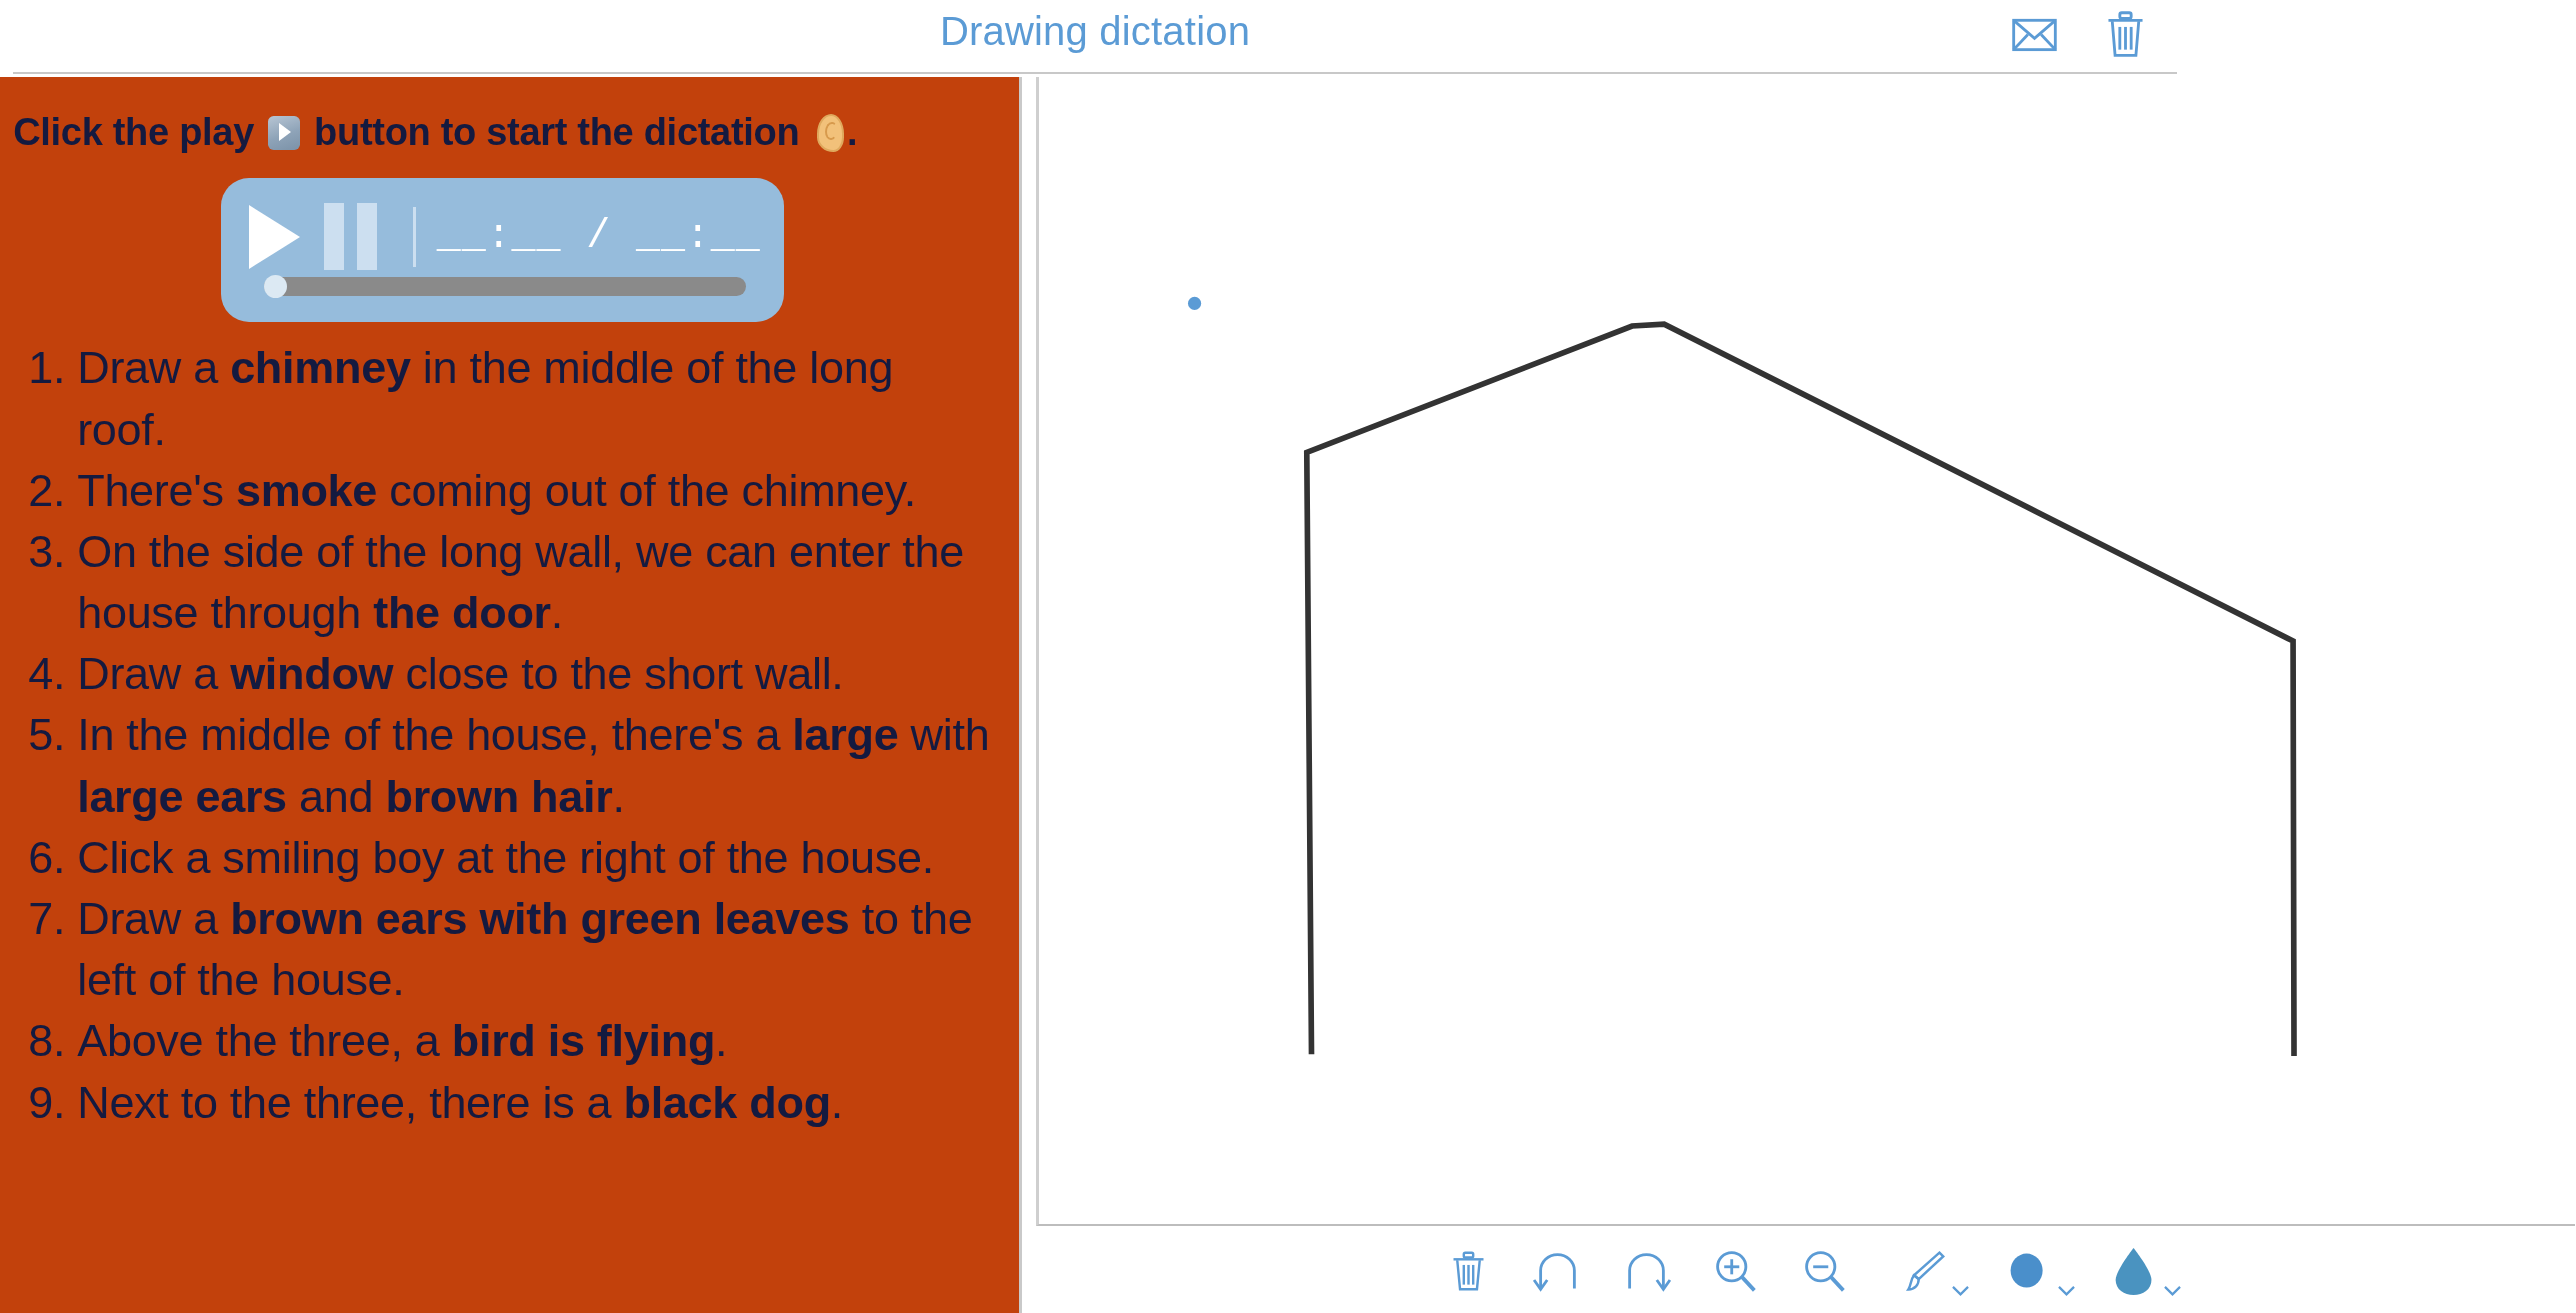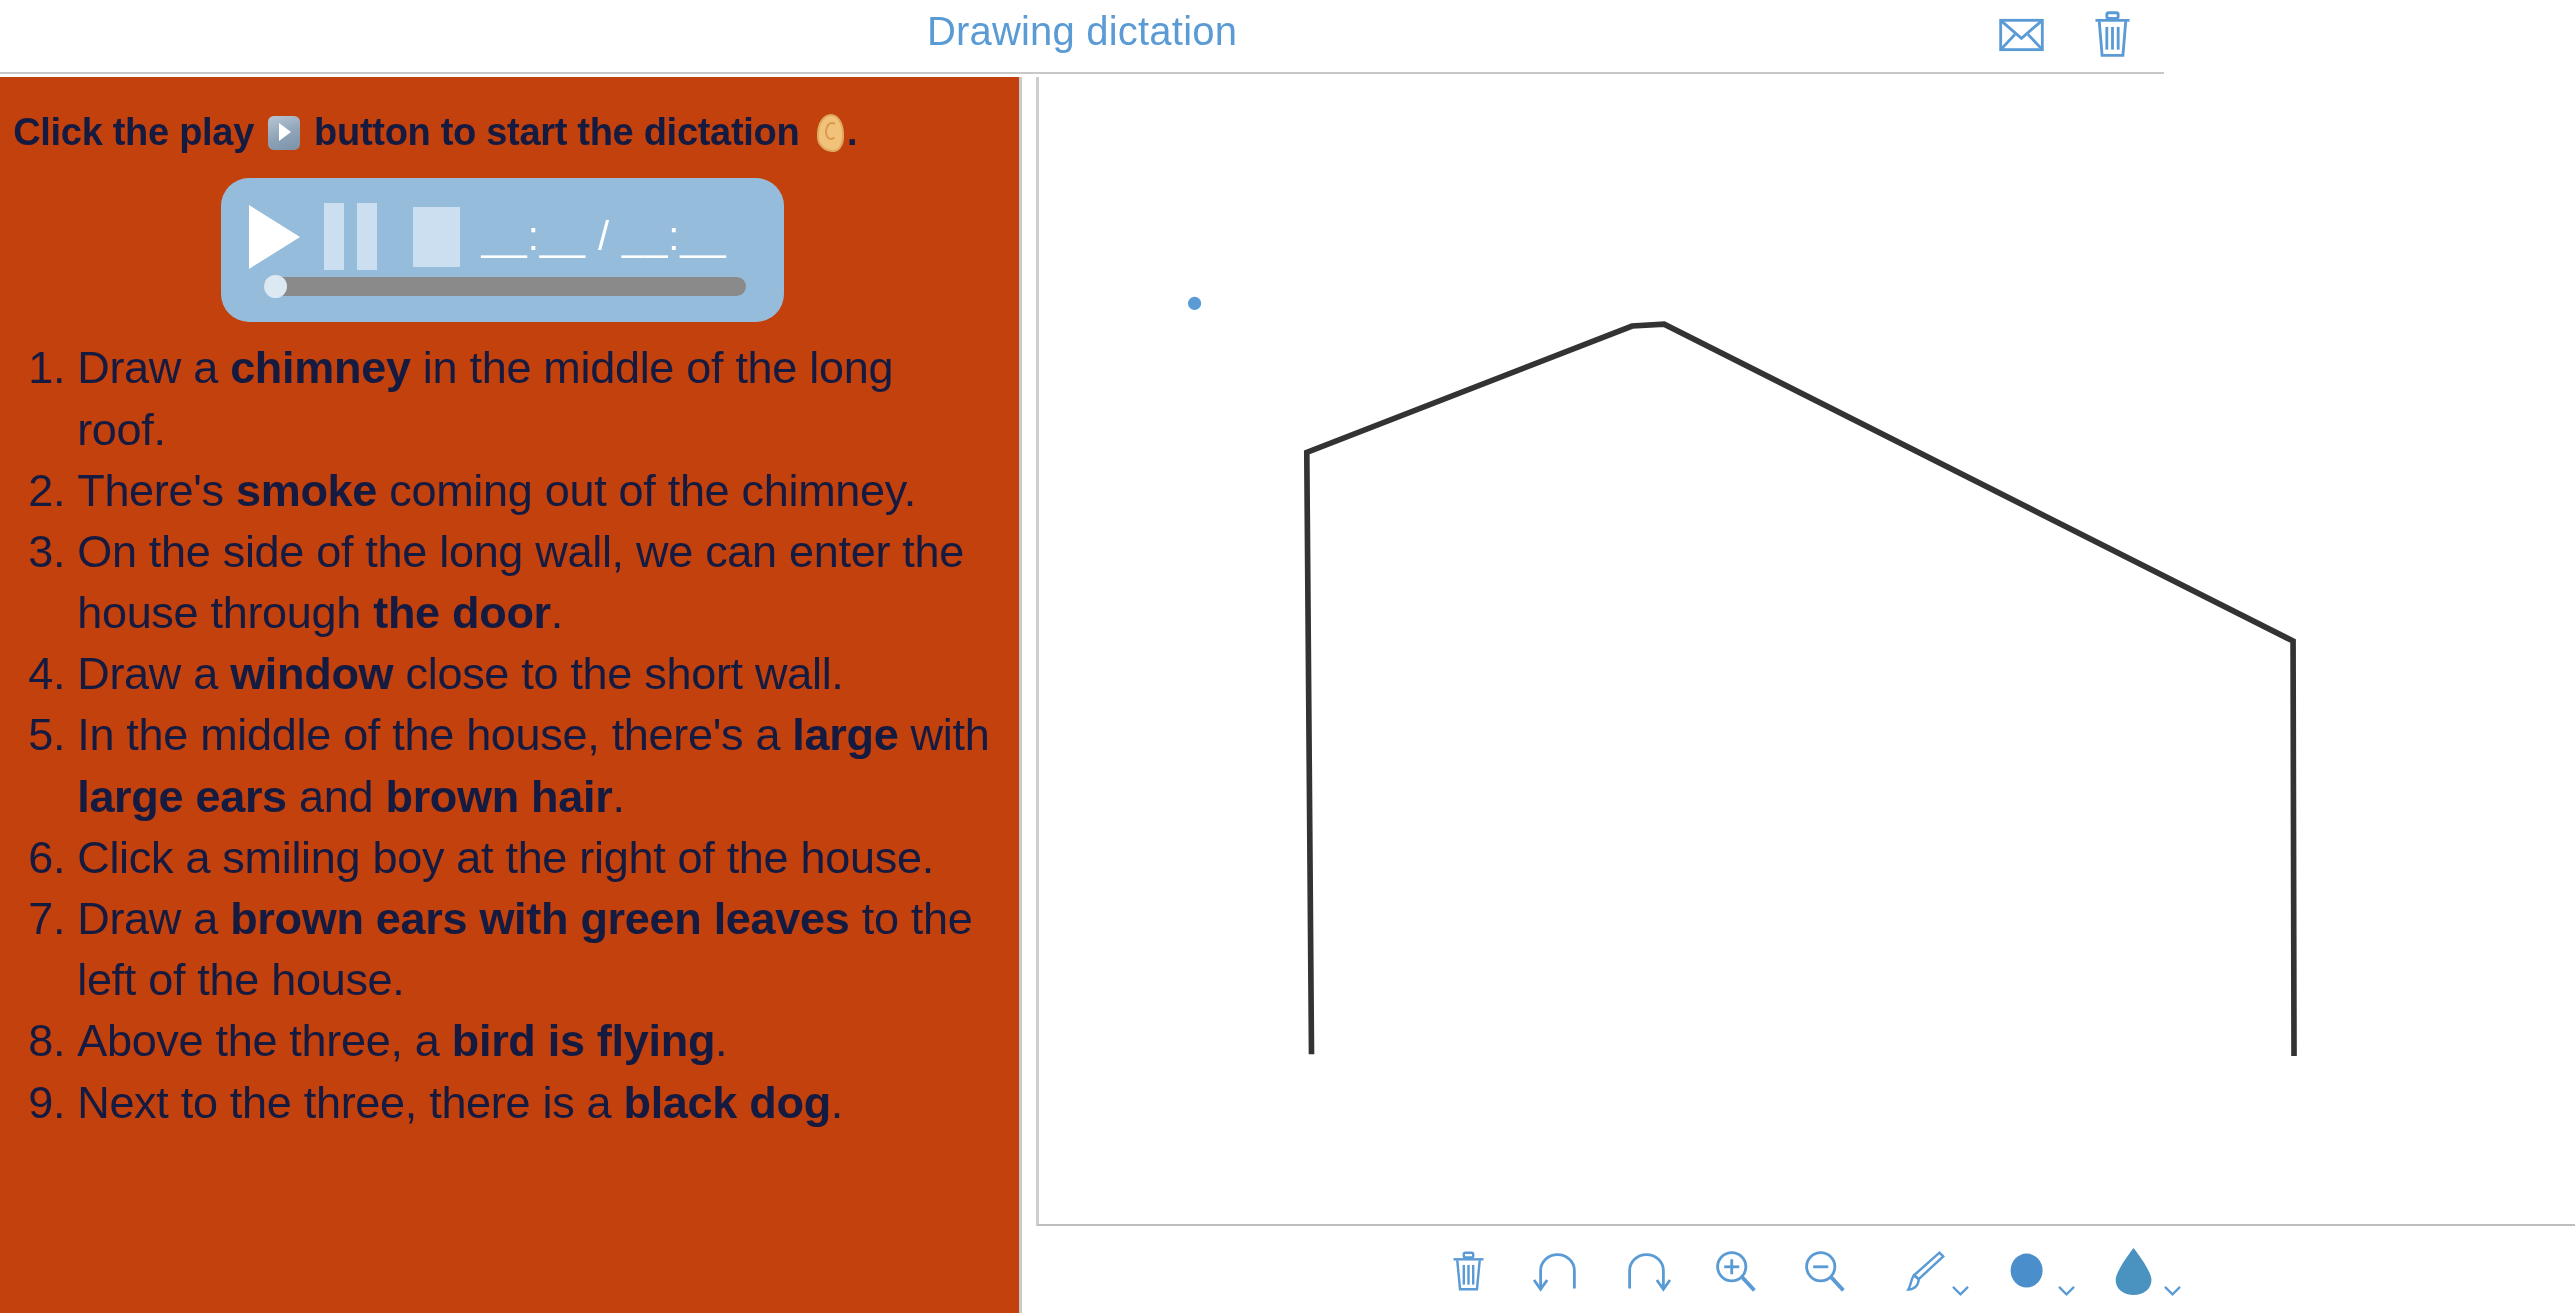--- a/index.html
+++ b/index.html
@@ -16,21 +16,21 @@
   .app {
     position: relative;
     width: 2576px;
     height: 1314px;
     background: #ffffff;
   }
 
   
   .topbar {
     position: absolute;
-    left: 0; top: 0;
+    left: 13px; top: 0;
     width: 2164px;
     height: 74px;
     border-bottom: 2.8px solid #c8c8c8;
     background: #ffffff;
   }
   .topbar-title {
     position: absolute;
     left: 0; right: 0;
     top: 9.4px;
     text-align: center;
@@ -162,21 +162,21 @@
     width: 47px; height: 60px;
     background: #ccdff0;
     margin-right: 21px;
     cursor: pointer;
   }
   .player-time {
     color: #ffffff;
     font-size: 40px;
     letter-spacing: 0.9px;
     white-space: nowrap;
-    font-family: Liberation Sans, sans-serif;
+    font-family: Liberation Mono, monospace;
   }
   .player-progress {
     position: absolute;
     left: 43px; bottom: 26.5px;
     width: 482px; height: 19px;
     background: #8a8a8a;
     border-radius: 9.4px;
   }
   .player-knob {
     position: absolute;

